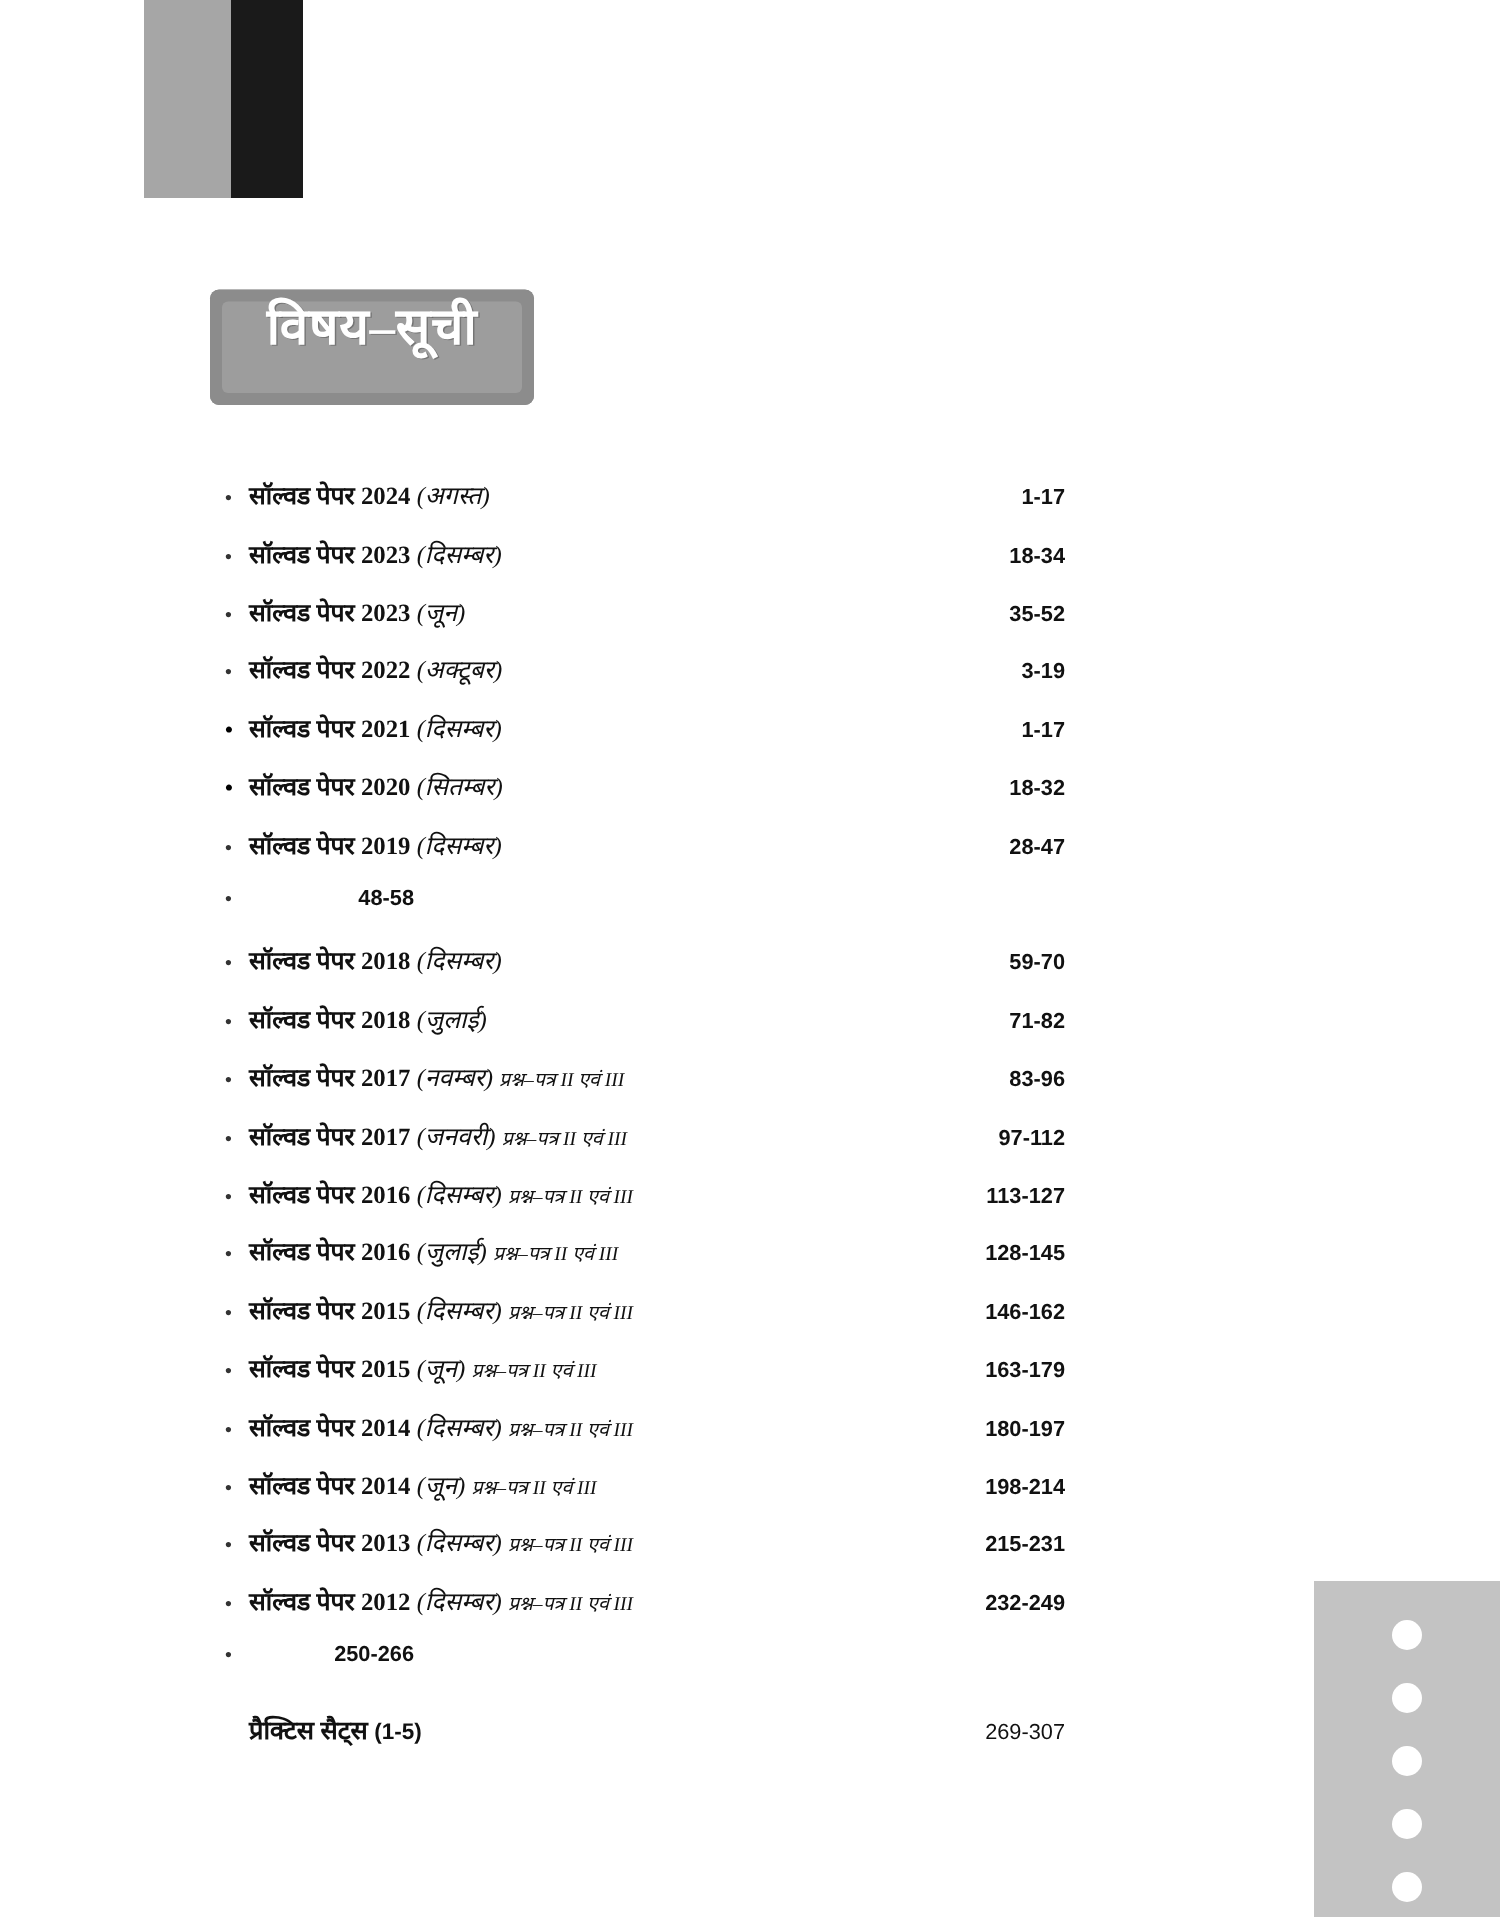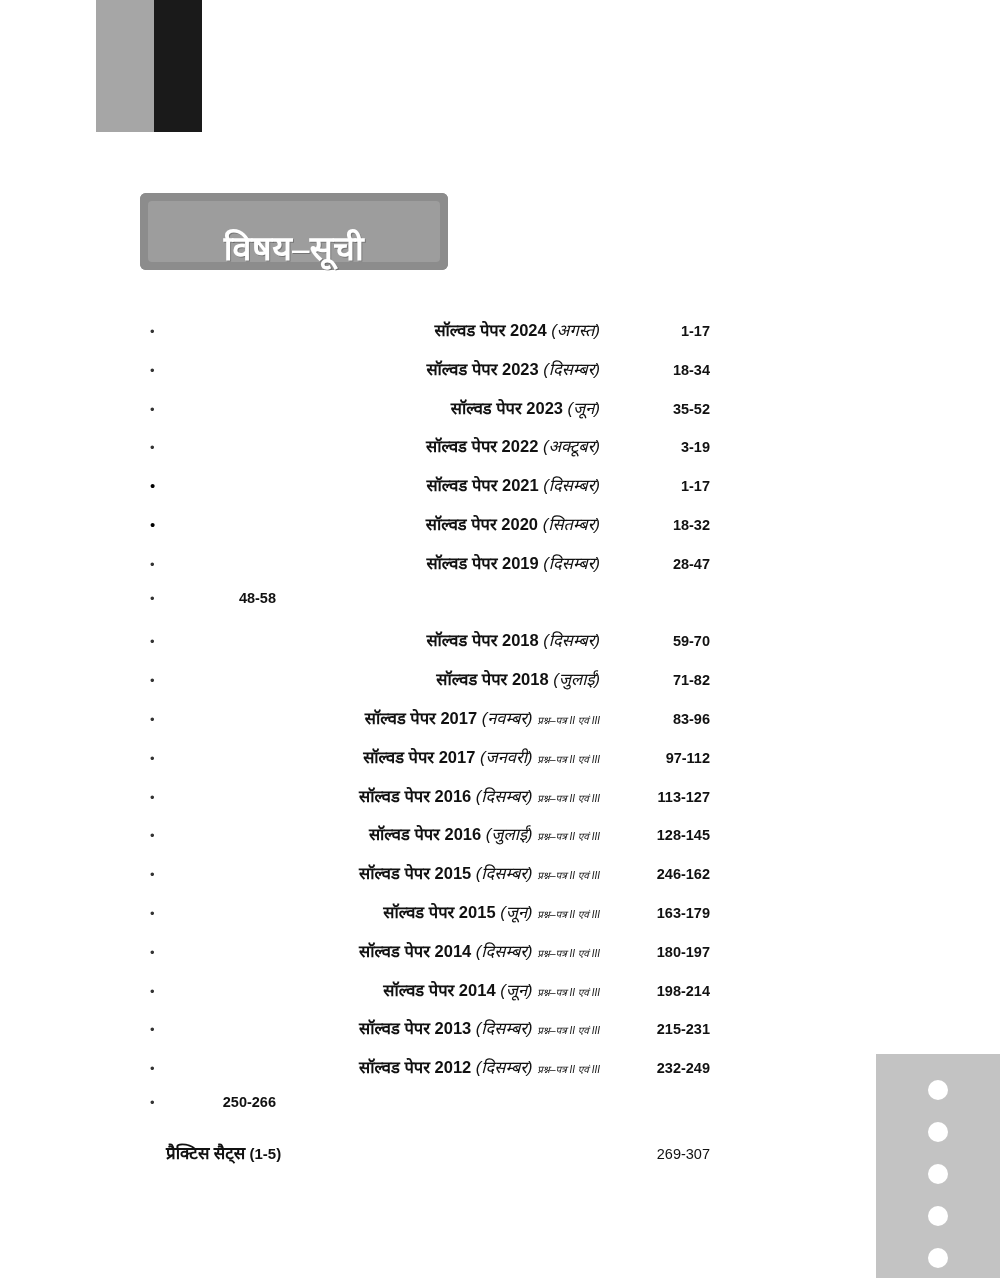--- a/index.html
+++ b/index.html
@@ -32,26 +32,26 @@
     width: 48px;
     height: 132px;
     background: #1a1a1a;
   }
 
   
   .title-plate {
     position: absolute;
     left: 140px;
     top: 193px;
-    width: 308px;
+    width: 216px;
     height: 77px;
     background: #8c8c8c;
     border-radius: 6px;
     display: flex;
-    align-items: flex-end;
+    align-items: flex-start;
     justify-content: center;
     box-shadow: inset 0 0 0 1px #8c8c8c;
   }
   .title-plate-inner {
     position: absolute;
     left: 8px;
     top: 8px;
     right: 8px;
     bottom: 8px;
     border-radius: 4px;
@@ -86,36 +86,35 @@
     color: #333333;
     font-size: 13px;
     line-height: 1;
     text-align: left;
     padding-top: 2px;
   }
   .bullet.strong { color: #000000; font-size: 15px; }
   .entry {
     flex: 1 1 auto;
     white-space: nowrap;
-    font-family: Liberation Sans, sans-serif;
+    font-family: Liberation Serif, serif;
     font-size: 16.5px;
     color: #111111;
-    text-align: right;
   }
   .entry .main {
     font-weight: bold;
   }
   .entry .month {
     font-style: italic;
     font-weight: normal;
   }
   .entry .papers {
     font-style: italic;
     font-weight: normal;
-    font-size: 10px;
+    font-size: 13px;
   }
   .pages {
     flex: 0 0 110px;
     text-align: right;
     font-family: "Liberation Sans", sans-serif;
     font-size: 14.5px;
     font-weight: bold;
     color: #111111;
   }
 
@@ -246,21 +245,21 @@
       <span class="pages">113-127</span>
     </div>
     <div class="toc-row">
       <span class="bullet">•</span>
       <span class="entry"><span class="main">सॉल्वड पेपर 2016</span> <span class="month">(जुलाई)</span> <span class="papers">प्रश्न–पत्र II एवं III</span></span>
       <span class="pages">128-145</span>
     </div>
     <div class="toc-row">
       <span class="bullet">•</span>
       <span class="entry"><span class="main">सॉल्वड पेपर 2015</span> <span class="month">(दिसम्बर)</span> <span class="papers">प्रश्न–पत्र II एवं III</span></span>
-      <span class="pages">246-162</span>
+      <span class="pages">146-162</span>
     </div>
     <div class="toc-row">
       <span class="bullet">•</span>
       <span class="entry"><span class="main">सॉल्वड पेपर 2015</span> <span class="month">(जून)</span> <span class="papers">प्रश्न–पत्र II एवं III</span></span>
       <span class="pages">163-179</span>
     </div>
     <div class="toc-row">
       <span class="bullet">•</span>
       <span class="entry"><span class="main">सॉल्वड पेपर 2014</span> <span class="month">(दिसम्बर)</span> <span class="papers">प्रश्न–पत्र II एवं III</span></span>
       <span class="pages">180-197</span>

